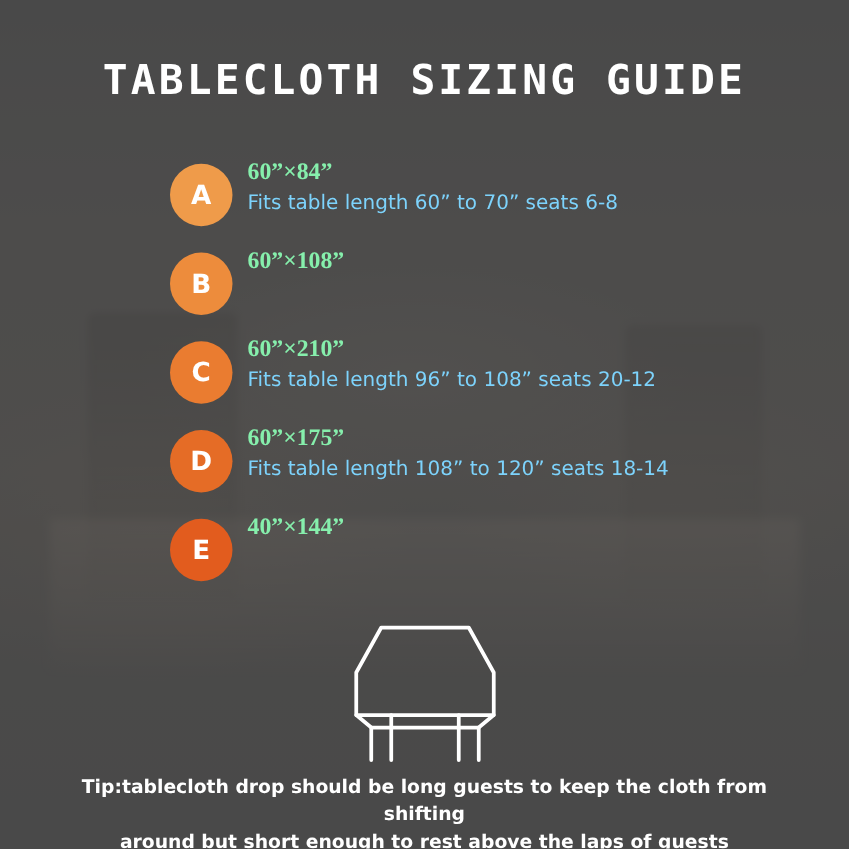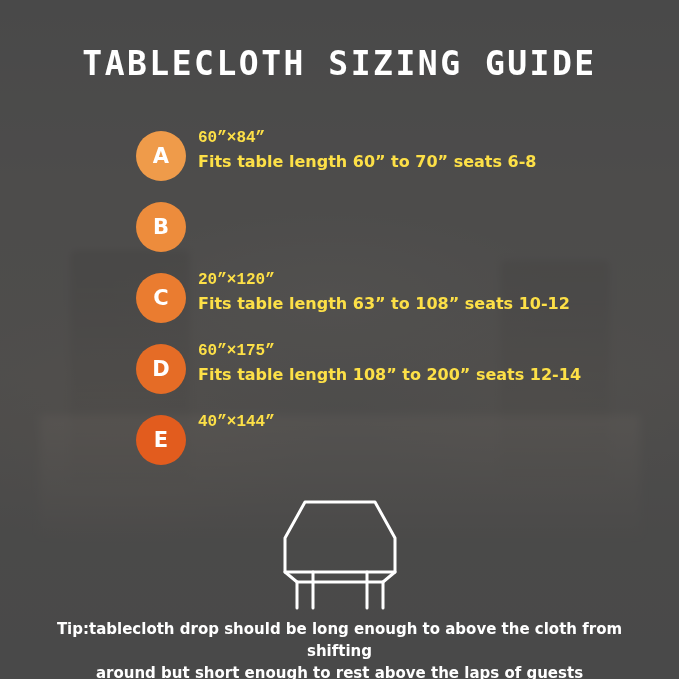--- a/index.html
+++ b/index.html
@@ -107,32 +107,32 @@
     align-items: center;
     justify-content: center;
     box-shadow: 0 0 0 0 rgba(0,0,0,0);
   }
   .row-text {
     position: absolute;
     left: 62px;
     top: 0;
   }
   .size {
-    color: #fde047;
-    font-family: Liberation Mono, monospace;
-    font-weight: bold;
-    font-size: 16px;
+    color: #86efac;
+    font-family: Liberation Serif, serif;
+    font-weight: bold;
+    font-size: 19px;
     line-height: 26px;
     letter-spacing: 0px;
     white-space: nowrap;
   }
   .desc {
-    color: #fde047;
-    font-family: "DejaVu Sans", sans-serif;
-    font-weight: bold;
+    color: #7dd3fc;
+    font-family: "DejaVu Sans", sans-serif;
+    font-weight: normal;
     font-size: 16px;
     line-height: 22px;
     white-space: nowrap;
   }
   #illustration {
     position: absolute;
     left: 245px;
     top: 490px;
     width: 190px;
     height: 120px;
@@ -173,36 +173,37 @@
         <div class="badge" style="background:#ef9b4a">A</div>
         <div class="row-text">
           <div class="size">60”×84”</div>
           <div class="desc">Fits table length 60” to 70” seats 6-8</div>
         </div>
       </div>
 
       <div class="row">
         <div class="badge" style="background:#ed8c3c">B</div>
         <div class="row-text">
+          <div class="size">60”×108”</div>
         </div>
       </div>
 
       <div class="row">
         <div class="badge" style="background:#ea7c30">C</div>
         <div class="row-text">
-          <div class="size">20”×120”</div>
-          <div class="desc">Fits table length 63” to 108” seats 10-12</div>
+          <div class="size">60”×210”</div>
+          <div class="desc">Fits table length 96” to 108” seats 20-12</div>
         </div>
       </div>
 
       <div class="row">
         <div class="badge" style="background:#e56c26">D</div>
         <div class="row-text">
           <div class="size">60”×175”</div>
-          <div class="desc">Fits table length 108” to 200” seats 12-14</div>
+          <div class="desc">Fits table length 108” to 120” seats 18-14</div>
         </div>
       </div>
 
       <div class="row">
         <div class="badge" style="background:#e25c1e">E</div>
         <div class="row-text">
           <div class="size">40”×144”</div>
         </div>
       </div>
 
@@ -213,18 +214,18 @@
         <path d="M60 12 H130 L150 48 V82 H40 V48 Z"></path>
         <path d="M40 82 L52 92 V118"></path>
         <path d="M150 82 L138 92 V118"></path>
         <path d="M68 82 V118"></path>
         <path d="M122 82 V118"></path>
         <path d="M52 92 H138"></path>
       </svg>
     </div>
 
     <div class="tip">
-      <div>Tip:tablecloth drop should be long enough to above the cloth from shifting</div>
+      <div>Tip:tablecloth drop should be long guests to keep the cloth from shifting</div>
       <div>around but short enough to rest above the laps of guests</div>
     </div>
 
   </div>
 </div>
 
 </body></html>

